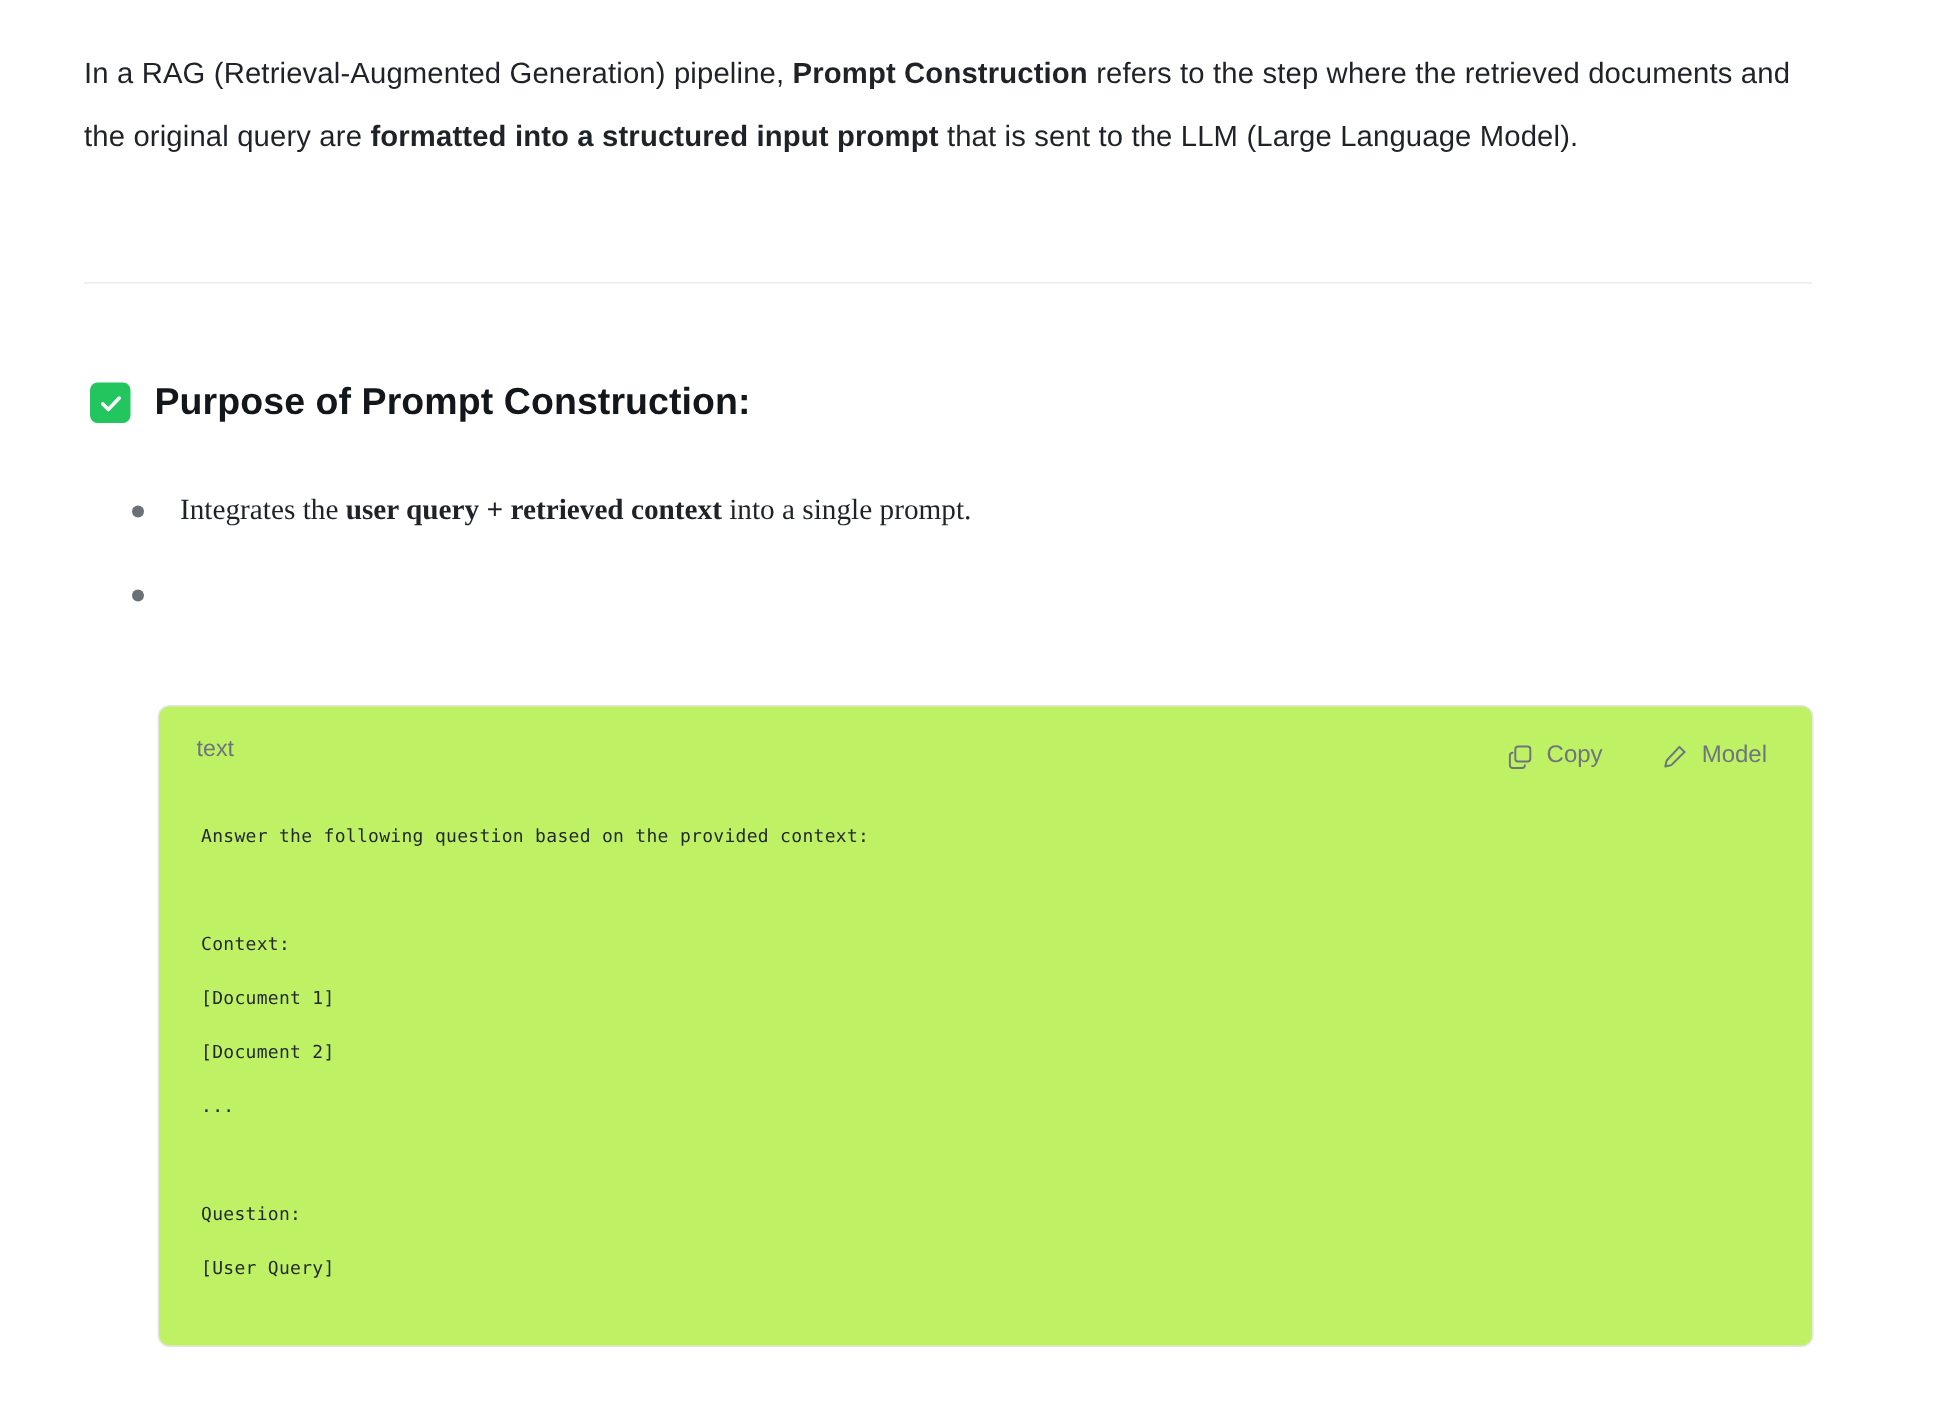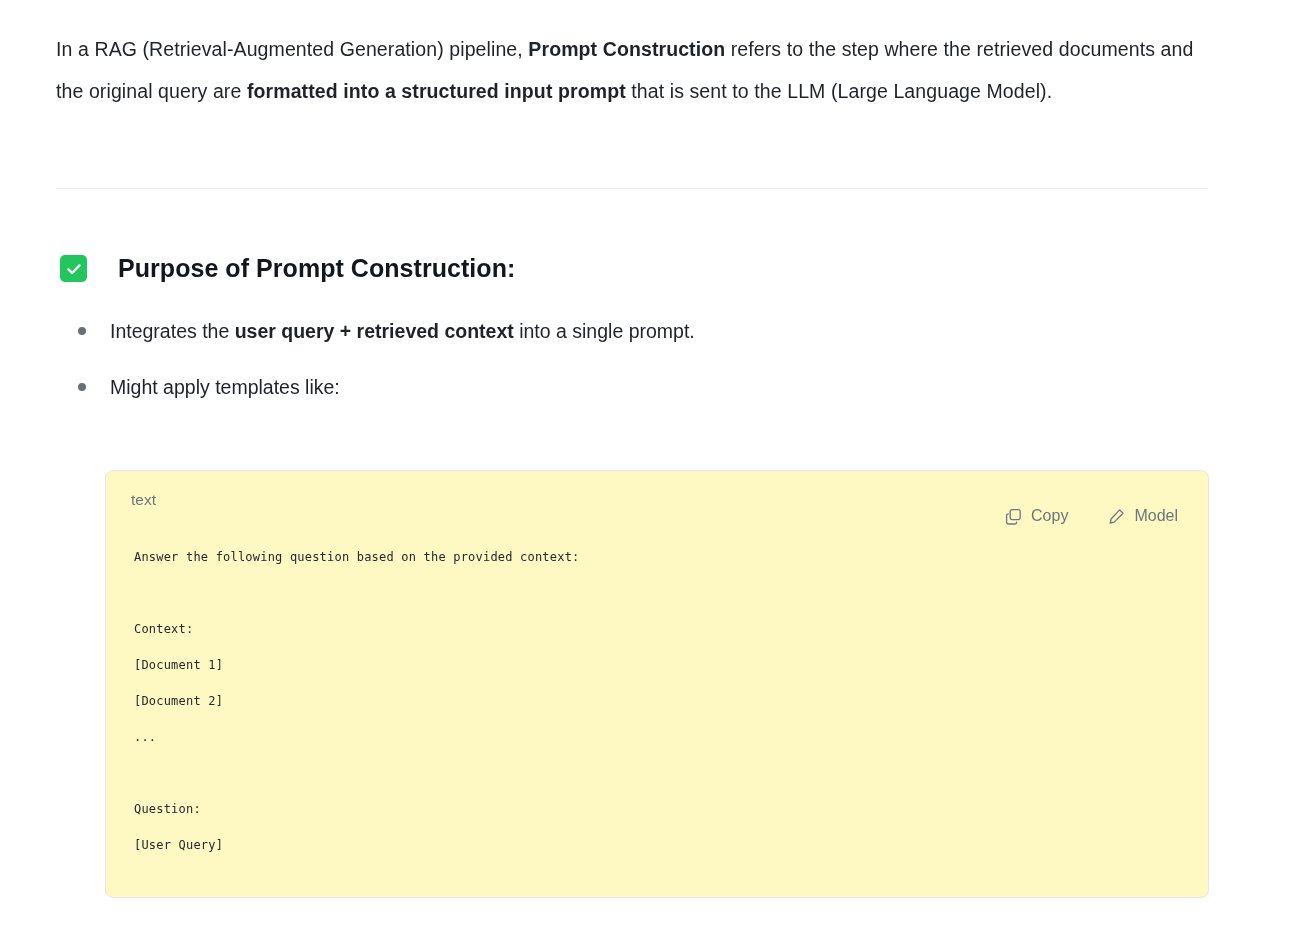--- a/index.html
+++ b/index.html
@@ -40,21 +40,21 @@
     width: 1152px;
     height: 1px;
     background: #ececec;
   }
   .section-heading {
     position: absolute;
     left: 60px;
     top: 254px;
     display: flex;
     align-items: center;
-    gap: 31px;
+    gap: 16px;
   }
   .check-box {
     width: 27px;
     height: 27px;
     border-radius: 5px;
     background: #22c55e;
     display: flex;
     align-items: center;
     justify-content: center;
     flex: none;
@@ -64,23 +64,24 @@
     font-size: 25px;
     font-weight: 700;
     color: #13171c;
     letter-spacing: 0.05px;
   }
   ul.bullets {
     position: absolute;
     left: 60px;
     top: 312px;
     width: 1140px;
-    margin: 4px;
+    margin: 14px;
     padding: 0;
     list-style: none;
+    font-family: Liberation Serif, serif;
   }
   ul.bullets li {
     position: relative;
     padding-left: 46px;
     margin-bottom: 26px;
     font-size: 19.5px;
     line-height: 30px;
     color: #1f2328;
   }
   ul.bullets li .dot {
@@ -94,41 +95,41 @@
   }
   ul.bullets li b { font-weight: 700; }
 
   .code-card {
     position: absolute;
     left: 105px;
     top: 470px;
     width: 1104px;
     height: 428px;
     box-sizing: border-box;
-    background: #fef9c3;
+    background: #bef264;
     border: 1px solid #e6e6e6;
     border-radius: 8px;
     overflow: hidden;
   }
   .code-header {
     position: relative;
     height: 58px;
     display: flex;
     align-items: center;
     padding: 0 22px 0 25px;
   }
   .code-lang {
     font-size: 15.5px;
     color: #6f757c;
     font-family: "Liberation Sans", sans-serif;
   }
   .code-actions {
     position: absolute;
     right: 30px;
-    top: 16px;
+    top: 4px;
     height: 58px;
     display: flex;
     align-items: center;
     gap: 40px;
   }
   .code-action {
     display: flex;
     align-items: center;
     gap: 9px;
     font-size: 16px;
@@ -163,21 +164,21 @@
       </svg>
     </span>
     <span class="section-heading-text">Purpose of Prompt Construction:</span>
   </div>
 
   <ul class="bullets">
     <li>
       <span class="dot"></span><span>Integrates the </span><b>user query + retrieved context</b><span> into a single prompt.</span>
     </li>
     <li>
-      <span class="dot"></span><span>Might apply templates like:</span>
+      <span class="dot"></span>
     </li>
   </ul>
 
   <div class="code-card">
     <div class="code-header">
       <span class="code-lang">text</span>
       <div class="code-actions">
         <div class="code-action">
           <span>
             <svg width="17" height="17" viewBox="0 0 17 17" aria-hidden="true">

